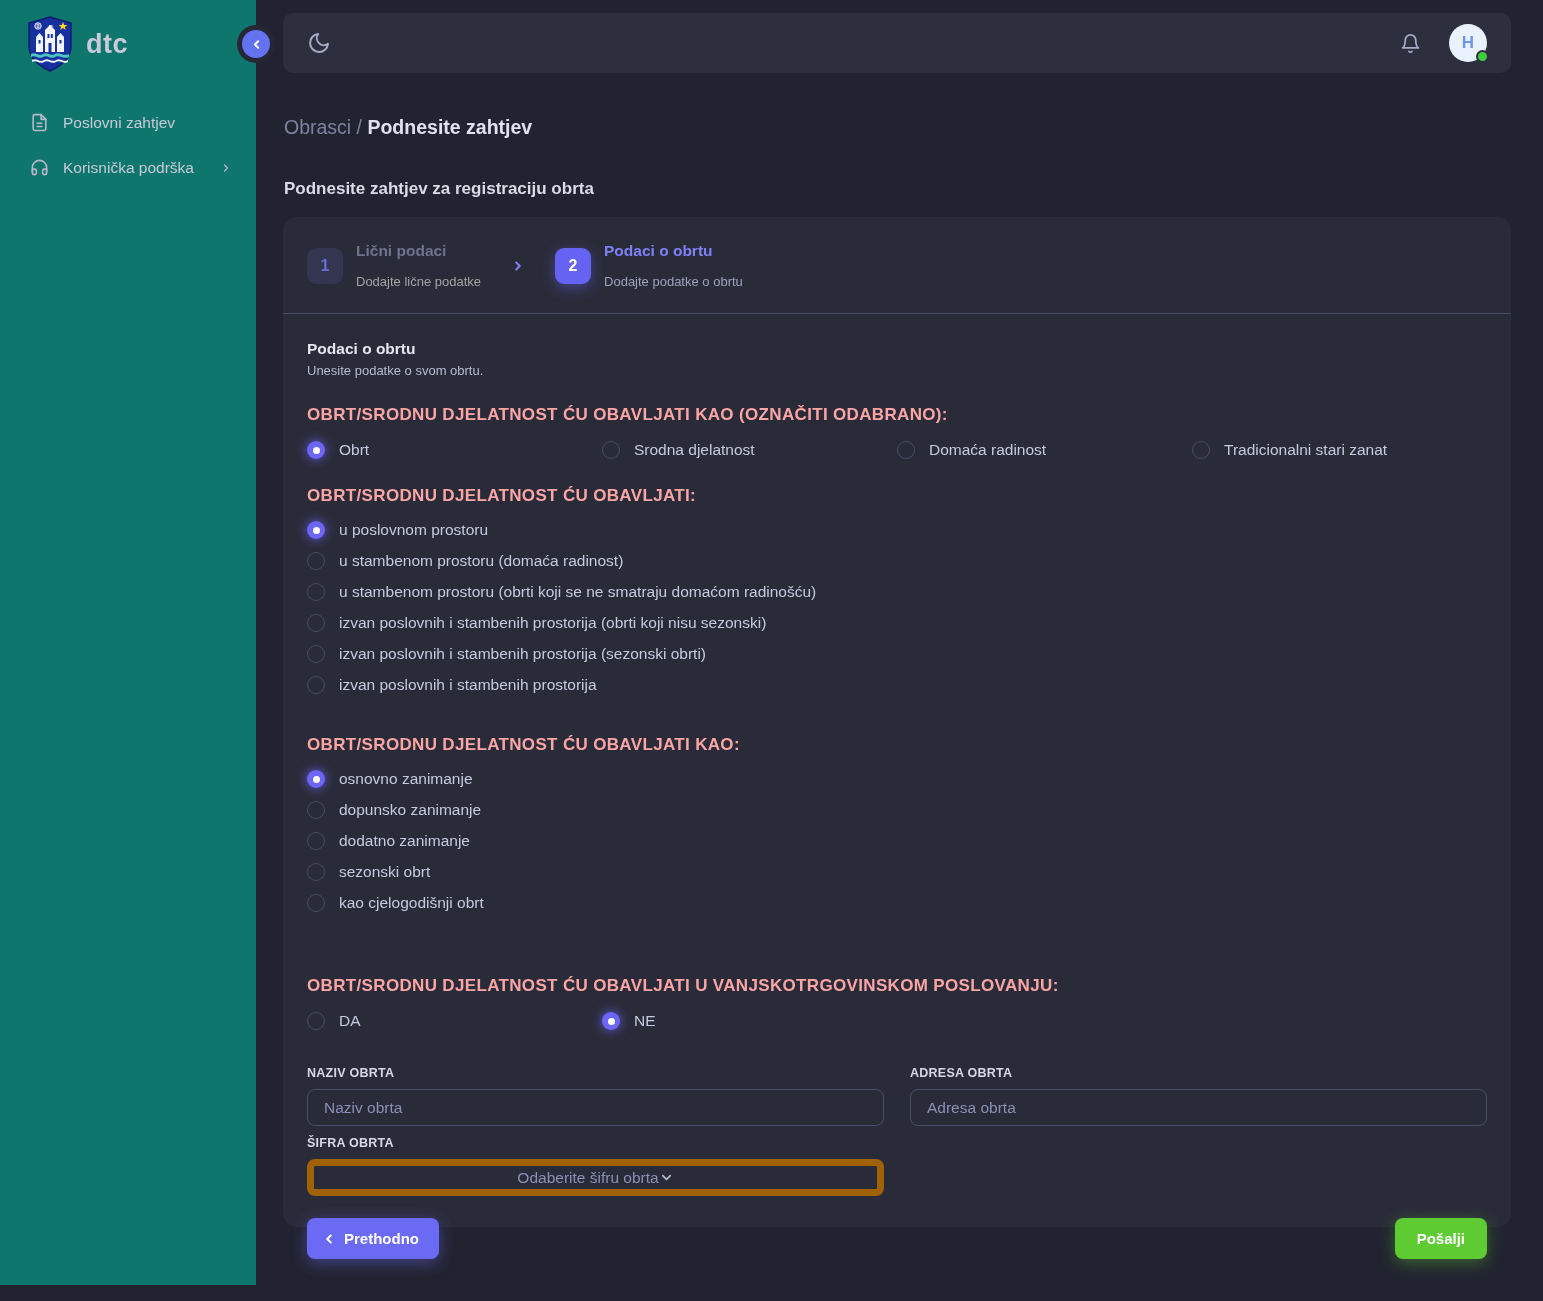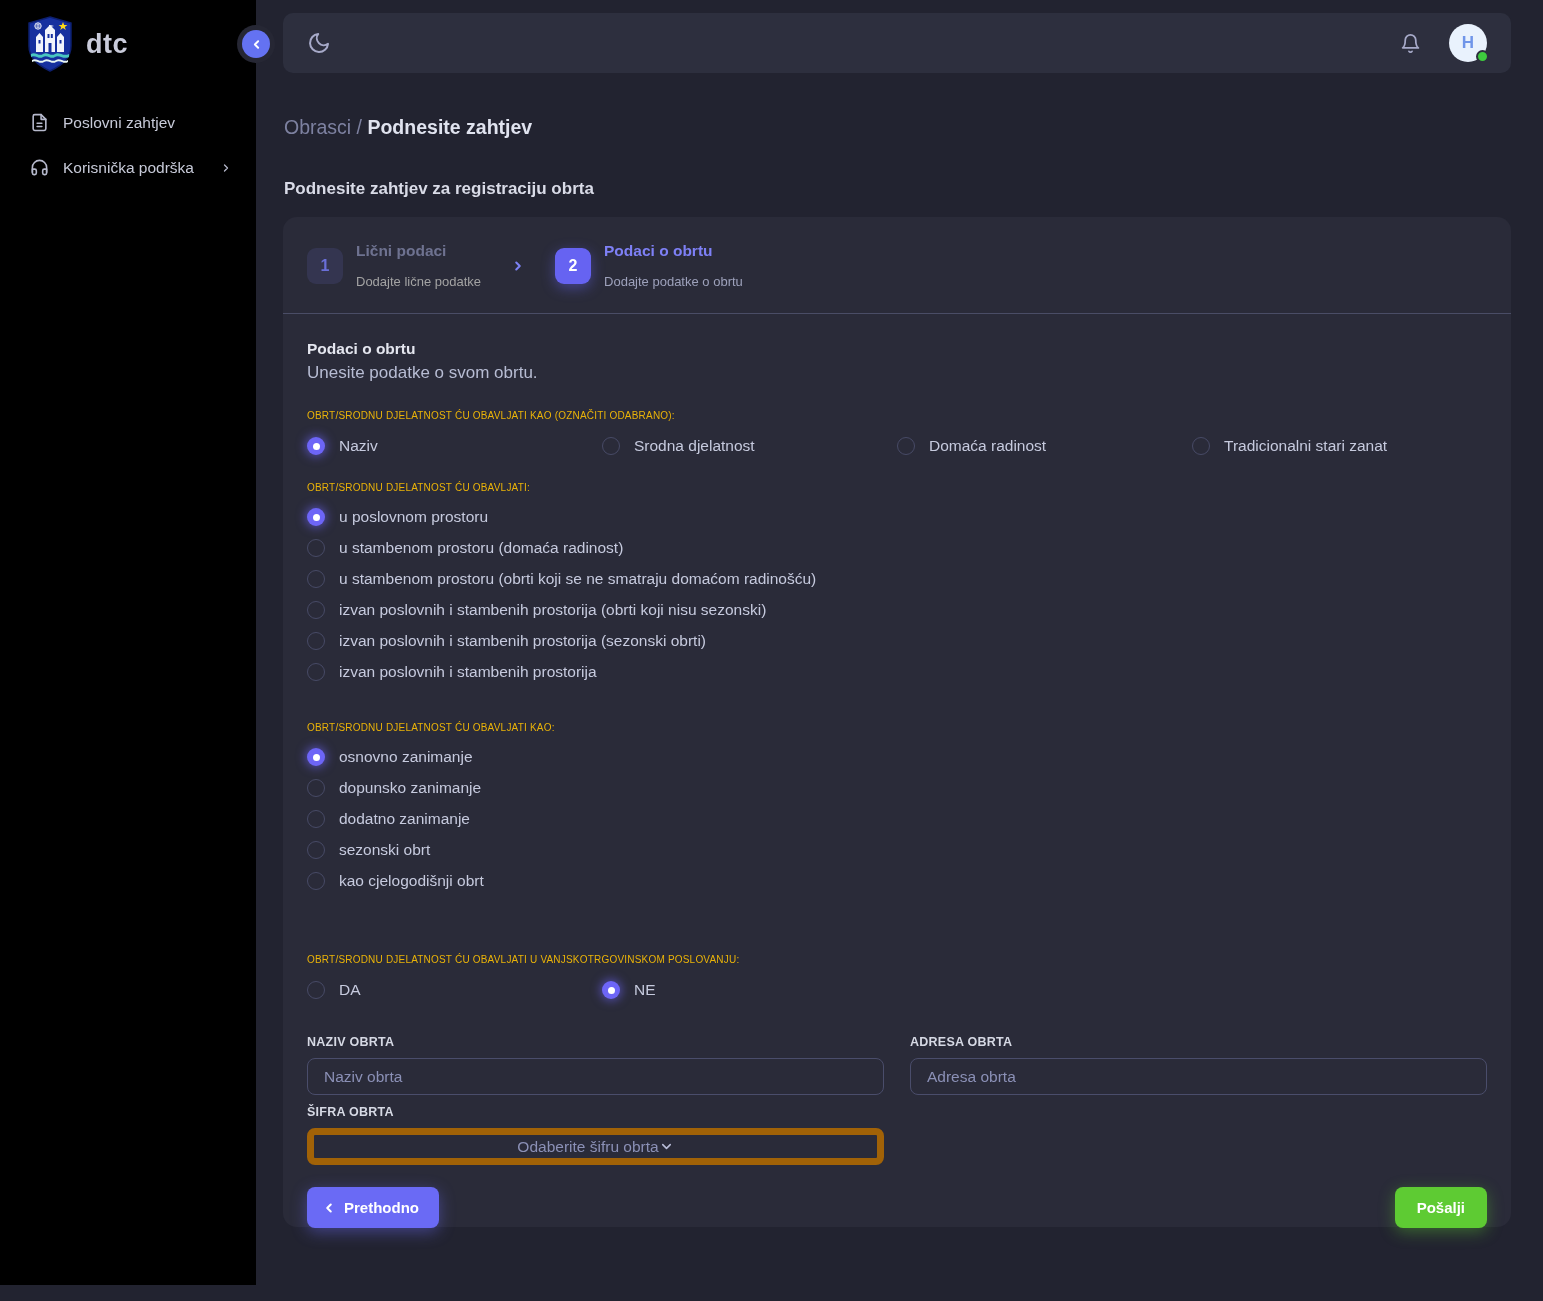--- a/index.html
+++ b/index.html
@@ -7,21 +7,21 @@
   body {
     background:#222330;
     font-family:"Liberation Sans", sans-serif;
     color:#c6cade;
     position:relative;
   }
 
   
   .sidebar {
     position:absolute; left:0; top:0; bottom:16px; width:256px;
-    background:#000000;
+    background:#0f766e;
   }
   .logo-row { display:flex; align-items:center; gap:12px; padding:16px 0 14px 26px; }
   .logo-badge { width:48px; height:56px; }
   .logo-text { font-size:27px; font-weight:700; color:#c9cbda; letter-spacing:.5px; }
   .nav { margin-top:14px; }
   .nav-item {
     display:flex; align-items:center; gap:14px;
     padding:13px 24px 13px 30px; cursor:pointer;
     color:#c7cad8; font-size:15.5px;
   }
@@ -85,25 +85,25 @@
   .step-title { font-size:15.5px; font-weight:700; }
   .step-sub { font-size:13px; }
   .step-inactive .step-title { color:#6e7290; }
   .step-inactive .step-sub { color:#a3a3a3; }
   .step-active .step-title { color:#7e80f6; }
   .step-active .step-sub { color:#9da1bb; }
   .step-sep { margin:0 30px; width:14px; height:14px; color:#7c82f5; }
 
   .card-body { padding:26px 24px 0 24px; }
   .section-title { font-size:15.5px; font-weight:700; color:#e4e6ef; }
-  .section-sub { font-size:17px; color:#b7bcd3; margin-top:5px; }
+  .section-sub { font-size:13px; color:#b7bcd3; margin-top:5px; }
 
   .group-label {
-    margin-top:27px; font-size:10px; font-weight:400;
-    color:#eab308; letter-spacing:.02em;
+    margin-top:27px; font-size:17px; font-weight:700;
+    color:#fca5a5; letter-spacing:.02em;
   }
   .options-row {
     margin-top:16px; display:grid; grid-template-columns:repeat(4,1fr);
     column-gap:0;
   }
   .options-col { margin-top:15px; display:flex; flex-direction:column; gap:13px; }
   .radio-opt { display:flex; align-items:center; gap:14px; cursor:pointer; font-size:15.5px; color:#c6cade; }
   .radio-circle {
     width:18px; height:18px; border-radius:50%; flex:0 0 auto;
     border:1.5px solid #474a66; background:transparent; position:relative;
@@ -253,21 +253,21 @@
     </div>
 
     <div class="card-body">
       <div class="section-title">Podaci o obrtu</div>
       <div class="section-sub">Unesite podatke o svom obrtu.</div>
 
       <div class="group-label">OBRT/SRODNU DJELATNOST ĆU OBAVLJATI KAO (OZNAČITI ODABRANO):</div>
       <div class="options-row">
           <div class="radio-opt selected">
             <span class="radio-circle"></span>
-            <span>Naziv</span>
+            <span>Obrt</span>
           </div>
           <div class="radio-opt">
             <span class="radio-circle"></span>
             <span>Srodna djelatnost</span>
           </div>
           <div class="radio-opt">
             <span class="radio-circle"></span>
             <span>Domaća radinost</span>
           </div>
           <div class="radio-opt">

